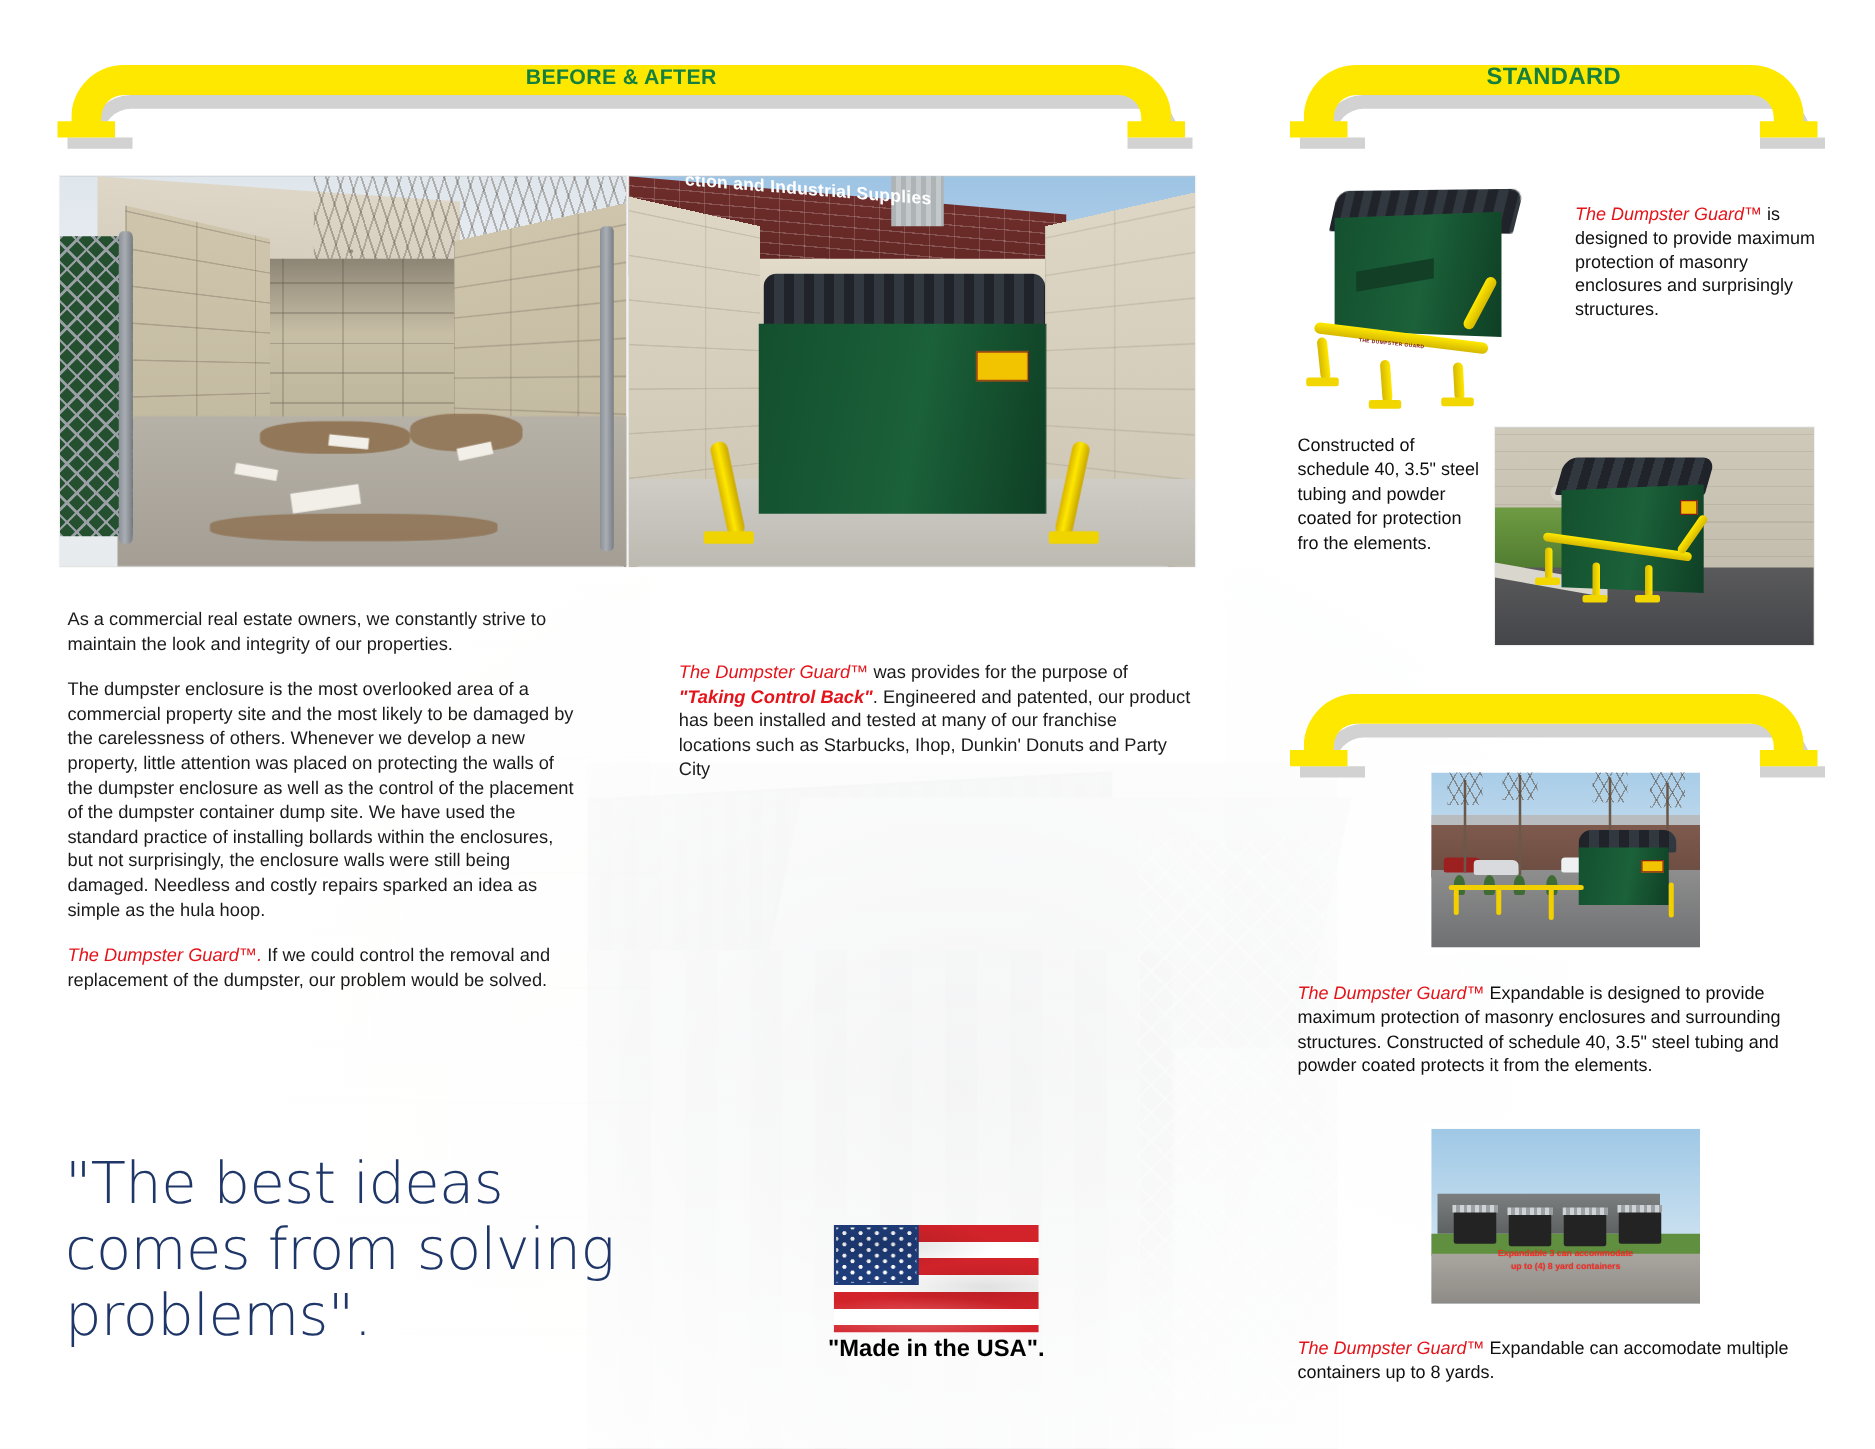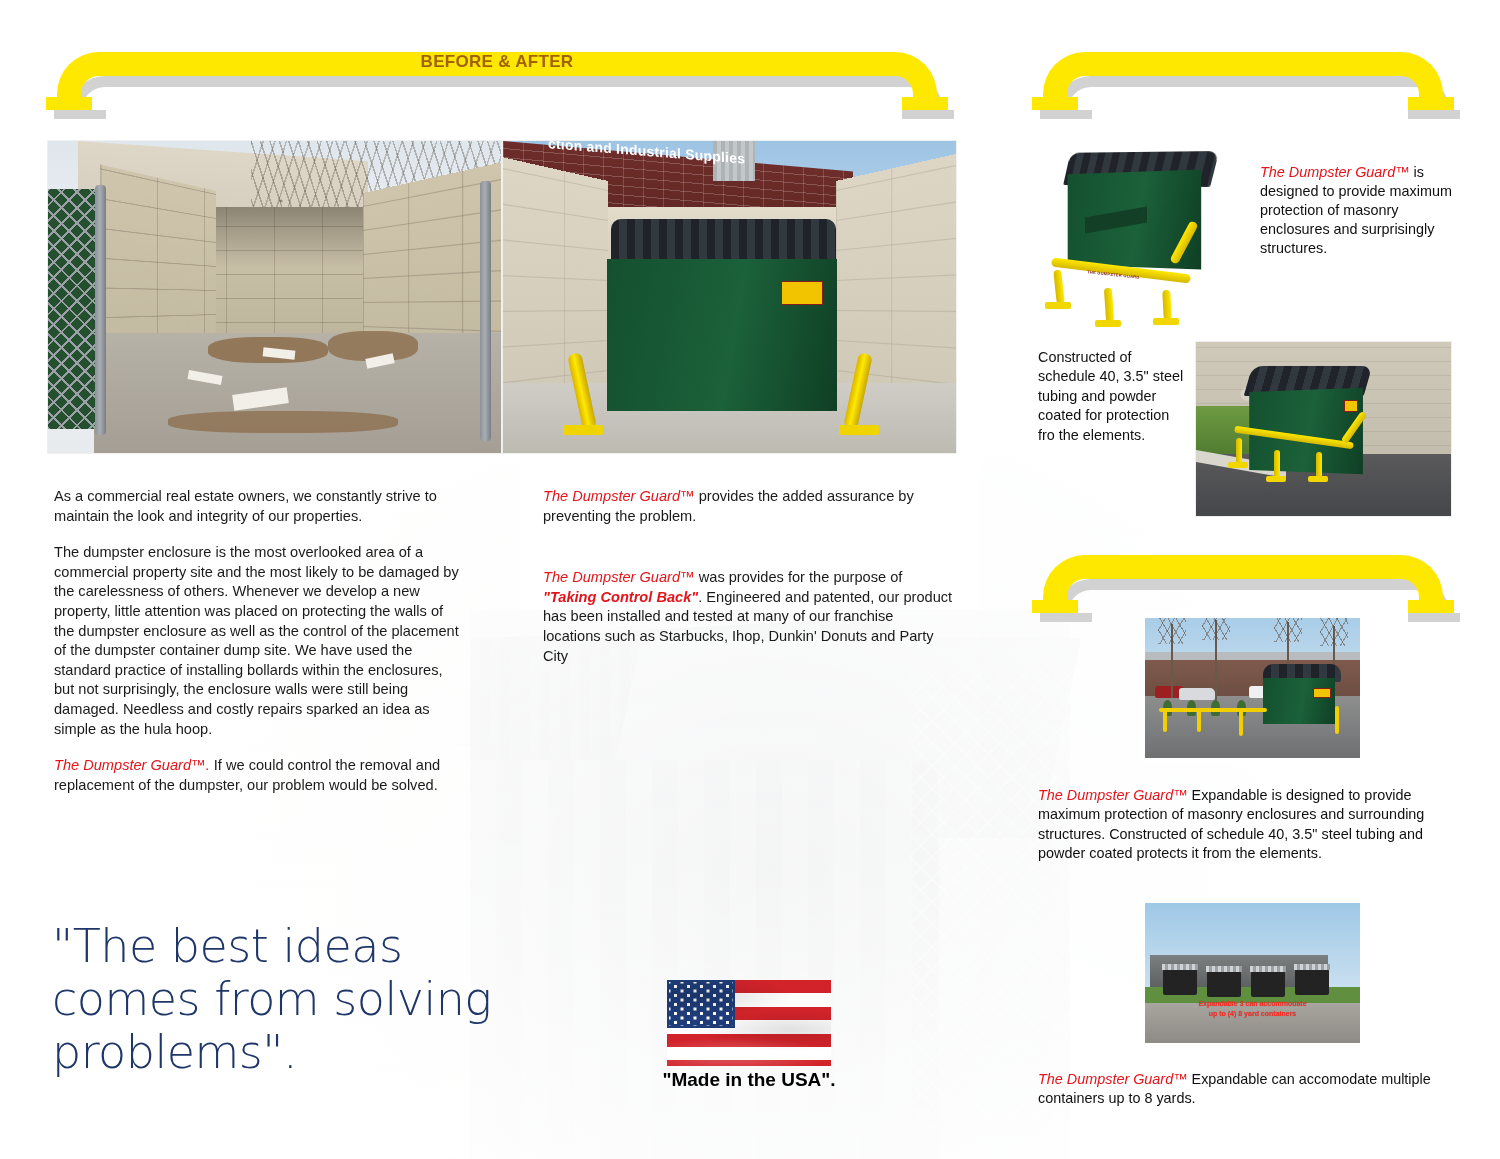--- a/index.html
+++ b/index.html
@@ -82,21 +82,21 @@
   .rail .foot.l{ left:-11px; }
   .rail .foot.r{ right:-11px; }
   .rail .footsh{
     position:absolute; bottom:-9px; width:52px; height:9px; background:#d2d2d2;
   }
   .rail .footsh.l{ left:-3px; }
   .rail .footsh.r{ right:-17px; }
   .rail .title{
     position:absolute; left:0; right:0; top:-3px;
     text-align:center; font-weight:bold; font-size:19px;
-    letter-spacing:.3px; color:#a16207; line-height:26px;
+    letter-spacing:.3px; color:#15803d; line-height:26px;
     font-family:"Liberation Sans", sans-serif;
   }
 
   #rail-before{ left:57px; top:52px; width:880px; height:58px; }
   #rail-before .title{ font-size:17px; }
   #rail-standard{ left:1043px; top:52px; width:400px; height:58px; }
   #rail-expandable{ left:1043px; top:555px; width:400px; height:58px; }
 
   
   .photo{ position:absolute; z-index:4; overflow:hidden; background:#bbb; }
@@ -385,20 +385,21 @@
   <div class="title">BEFORE &amp; AFTER</div>
 </div>
 
 <div class="rail" id="rail-standard">
   <div class="shadow"></div>
   <div class="tube"></div>
   <div class="footsh l"></div>
   <div class="footsh r"></div>
   <div class="foot l"></div>
   <div class="foot r"></div>
+  <div class="title">STANDARD</div>
 </div>
 
 <div class="rail" id="rail-expandable">
   <div class="shadow"></div>
   <div class="tube"></div>
   <div class="footsh l"></div>
   <div class="footsh r"></div>
   <div class="foot l"></div>
   <div class="foot r"></div>
 </div>
@@ -448,21 +449,20 @@
 
 <div class="col" id="col-left">
   <p class="p">As a commercial real estate owners, we constantly strive to maintain the look and integrity of our properties.</p>
   <p class="p">The dumpster enclosure is the most overlooked area of a commercial property site and the most likely to be damaged by the carelessness of others. Whenever we develop a new property, little attention was placed on protecting the walls of the dumpster enclosure as well as the control of the placement of the dumpster container dump site. We have used the standard practice of installing bollards within the enclosures, but not surprisingly, the enclosure walls were still being damaged. Needless and costly repairs sparked an idea as simple as the hula hoop.</p>
   <p class="p"><span class="brand">The Dumpster Guard™.</span><span> If we could control the removal and replacement of the dumpster, our problem would be solved.</span></p>
 </div>
 
 <div id="big-quote">"The best ideas comes from solving problems".</div>
 
 <div class="col" id="col-mid">
-  <p class="p"><span class="brand">The Dumpster Guard™</span><span> provides the added assurance by preventing the problem.</span></p>
   <p class="p" style="margin-top:42px;"><span class="brand">The Dumpster Guard™</span><span> was provides for the purpose of </span><span class="quoted">"Taking Control Back"</span><span>. Engineered and patented, our product has been installed and tested at many of our franchise locations such as Starbucks, Ihop, Dunkin' Donuts and Party City</span></p>
 </div>
 
 <div id="usa-block">
   <div class="flag">
     <div class="stripes"></div>
     <div class="canton"></div>
     <div class="stars"></div>
     <div class="wave"></div>
   </div>

